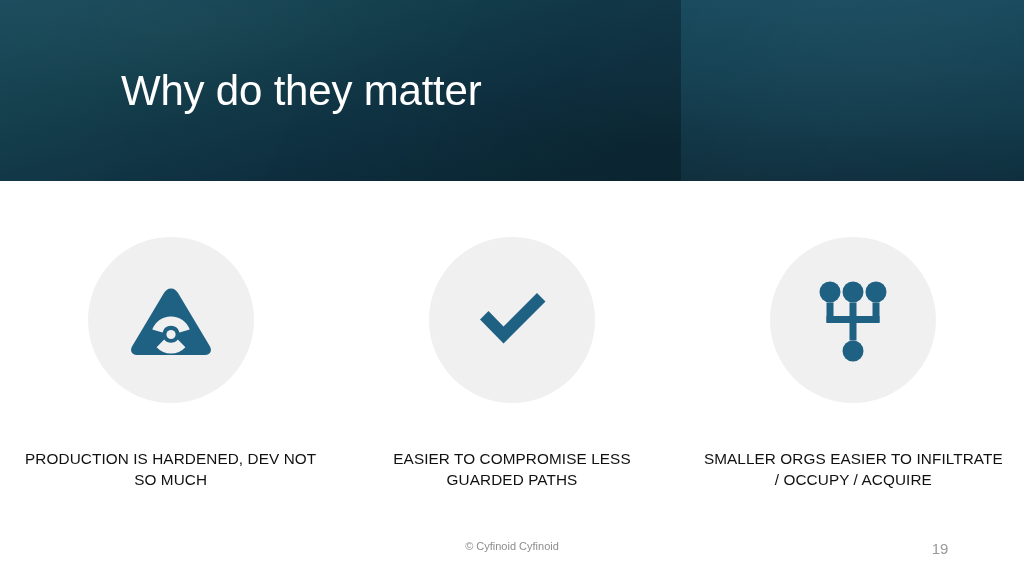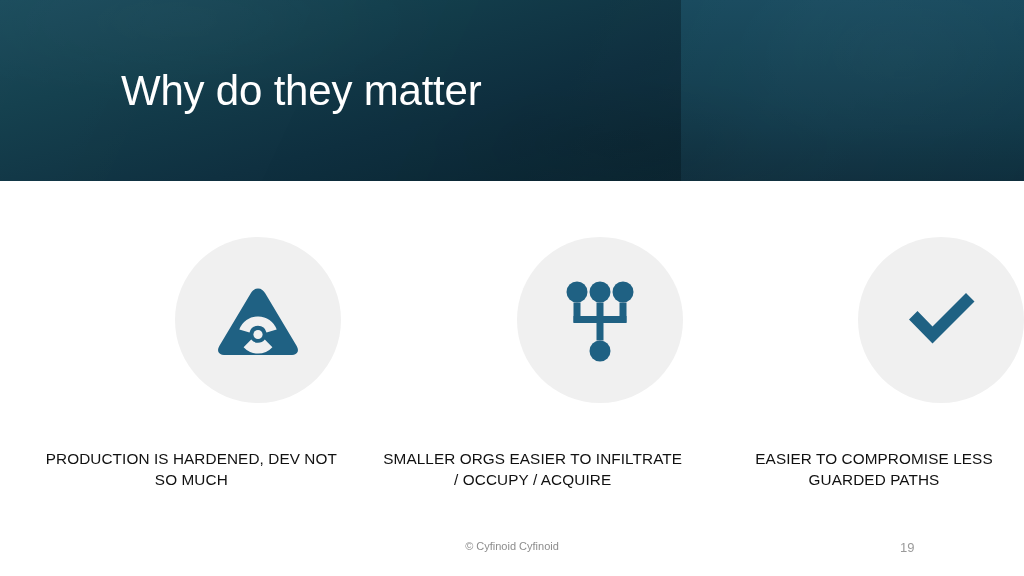--- a/index.html
+++ b/index.html
@@ -81,21 +81,21 @@
     top: 181px;
     width: 1024px;
     height: 340px;
     display: flex;
     flex-direction: row;
   }
   .column {
     flex: 1 1 0;
     display: flex;
     flex-direction: column;
-    align-items: flex-end;
+    align-items: center;
   }
   .icon-circle {
     margin-top: 56px;
     width: 166px;
     height: 166px;
     border-radius: 50%;
     background: #f0f0f0;
     display: flex;
     align-items: center;
     justify-content: center;
@@ -120,22 +120,22 @@
     width: 1024px;
     text-align: center;
     font-size: 11px;
     color: #8d8d8d;
   }
   .footer-pagenum {
     position: absolute;
     left: 900px;
     top: 540px;
     width: 80px;
-    text-align: left;
-    font-size: 13px;
+    text-align: center;
+    font-size: 15px;
     color: #9a9a9a;
   }
 </style>
 </head>
 <body>
 
 <div class="slide">
 
   <div class="header">
     <div class="header-panel-left"></div>
@@ -151,20 +151,31 @@
         <span>
           <svg width="96" height="96" viewBox="0 0 96 96" aria-hidden="true">
             <path d="M48 16.5 C51.4 16.5 53.6 18.6 55.2 21.3 L86.4 73.6 C88.1 76.5 88.6 79.1 86.9 81.0 C85.4 82.7 83.0 83.1 79.9 83.1 L16.1 83.1 C13.0 83.1 10.6 82.7 9.1 81.0 C7.4 79.1 7.9 76.5 9.6 73.6 L40.8 21.3 C42.4 18.6 44.6 16.5 48 16.5 Z" fill="#1f6183"></path>
             <circle cx="48" cy="62.5" r="4.6" fill="#f0f0f0"></circle>
             <path d="M48 53.8 a8.8 8.8 0 0 1 8.5 6.6 l10.2 -2.9 A19.4 19.4 0 0 0 48 44.4 a19.4 19.4 0 0 0 -18.7 13.1 l10.2 2.9 A8.8 8.8 0 0 1 48 53.8 Z" fill="#f0f0f0"></path>
             <path d="M41.2 67.6 a8.8 8.8 0 0 0 13.6 0 l7.6 7.6 A19.4 19.4 0 0 1 33.6 75.2 Z" fill="#f0f0f0"></path>
           </svg>
         </span>
       </div>
       <div class="caption">PRODUCTION IS HARDENED, DEV NOT SO MUCH</div>
+    </div>
+
+    <div class="column">
+      <div class="icon-circle">
+        <span>
+          <svg width="110" height="110" viewBox="0 0 110 110" aria-hidden="true">
+            <path d="M23 54.5 L31.5 46 L46.5 61.5 L80 28 L88.5 36.5 L46.5 78.5 Z" fill="#1f6183"></path>
+          </svg>
+        </span>
+      </div>
+      <div class="caption">EASIER TO COMPROMISE LESS GUARDED PATHS</div>
     </div>
 
     <div class="column">
       <div class="icon-circle">
         <span>
           <svg width="92" height="92" viewBox="0 0 92 92" aria-hidden="true">
             <g fill="#1f6183">
               <circle cx="23" cy="18" r="10.5"></circle>
               <circle cx="46" cy="18" r="10.5"></circle>
               <circle cx="69" cy="18" r="10.5"></circle>
@@ -173,29 +184,18 @@
               <rect x="65.5" y="28.5" width="7" height="20"></rect>
               <rect x="42.5" y="28.5" width="7" height="38"></rect>
               <rect x="19.5" y="42" width="53" height="7"></rect>
             </g>
           </svg>
         </span>
       </div>
       <div class="caption">SMALLER ORGS EASIER TO INFILTRATE / OCCUPY / ACQUIRE</div>
     </div>
 
-    <div class="column">
-      <div class="icon-circle">
-        <span>
-          <svg width="110" height="110" viewBox="0 0 110 110" aria-hidden="true">
-            <path d="M23 54.5 L31.5 46 L46.5 61.5 L80 28 L88.5 36.5 L46.5 78.5 Z" fill="#1f6183"></path>
-          </svg>
-        </span>
-      </div>
-      <div class="caption">EASIER TO COMPROMISE LESS GUARDED PATHS</div>
-    </div>
-
   </div>
 
   <div class="footer-credit">© Cyfinoid Cyfinoid</div>
   <div class="footer-pagenum">19</div>
 
 </div>
 
 </body></html>

